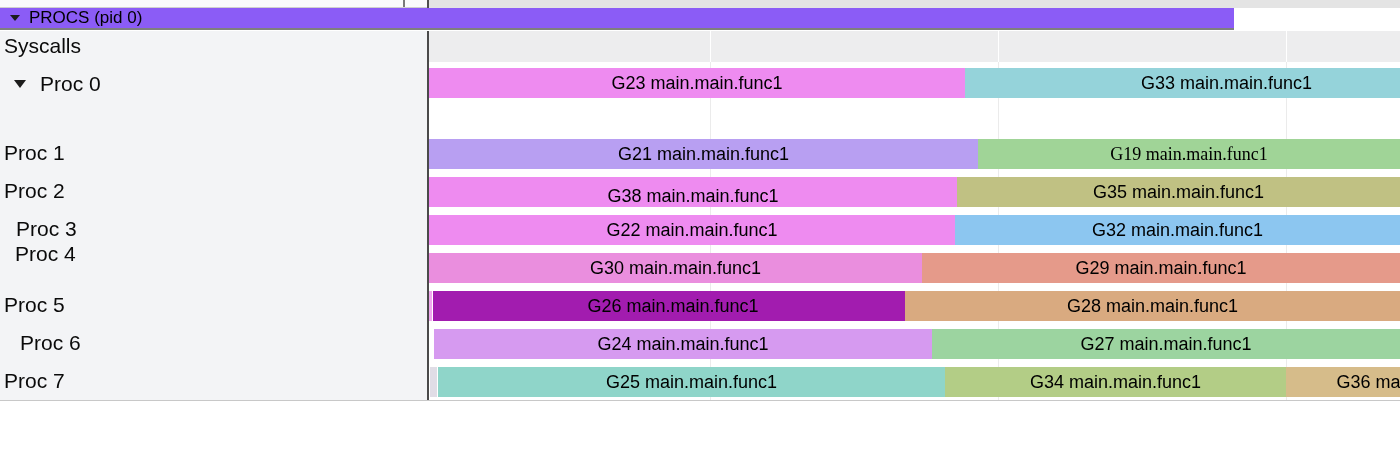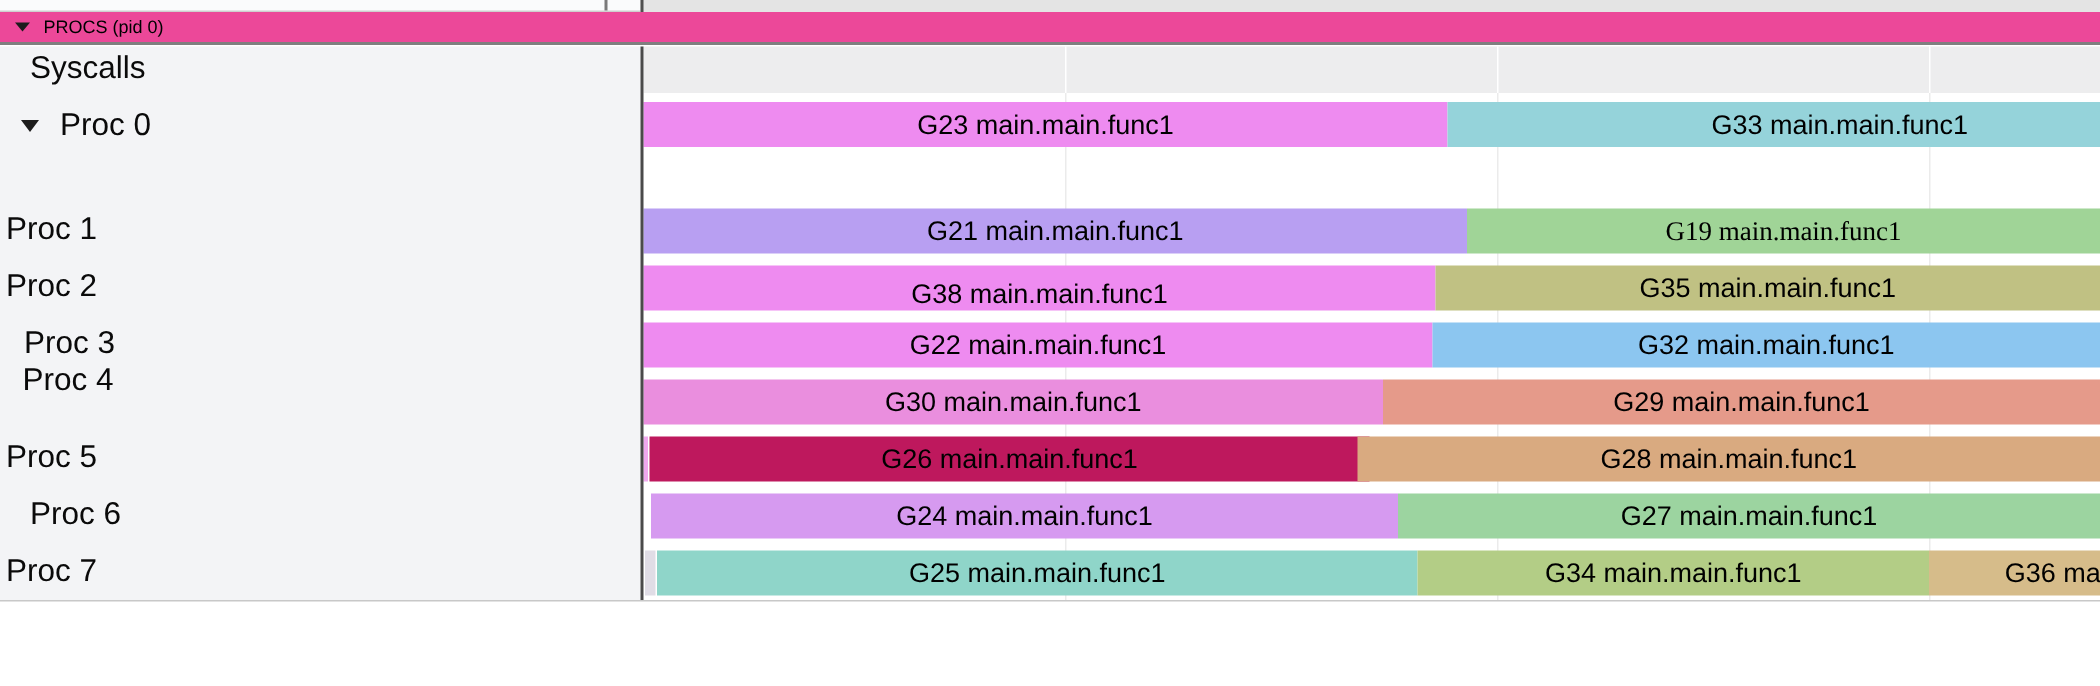--- a/index.html
+++ b/index.html
@@ -7,23 +7,23 @@
     position:relative;width:1400px;height:457px;overflow:hidden;
     font-family:"Liberation Sans",sans-serif;background:#ffffff;
   }
   
   .top-strip-left{position:absolute;left:0;top:0;width:427px;height:7px;background:#fafbfc;border-bottom:1px solid #cfcfcf;}
   .top-strip-right{position:absolute;left:427px;top:0;width:973px;height:8px;background:#e4e4e4;}
   .top-tick{position:absolute;left:403px;top:0;width:2px;height:7px;background:#7a7a7a;}
   .divider-top{position:absolute;left:427px;top:0;width:2px;height:8px;background:#4f4f4f;}
   
   .group-header{
-    position:absolute;left:0;top:8px;width:1400px;height:22px;background:#ec4899;
+    position:absolute;left:0;top:8px;width:1234px;height:22px;background:#8b5cf6;
     border-bottom:2px solid #7f7f7f;display:flex;align-items:center;padding-left:10px;box-sizing:border-box;
-    font-size:12px;color:#000;
+    font-size:17px;color:#000;
   }
   .tri-small{width:0;height:0;border-left:5px solid transparent;border-right:5px solid transparent;border-top:6px solid #1c1c1c;display:inline-block;}
   .group-title{margin-left:9px;}
   
   .sidebar-bg{position:absolute;left:0;top:31px;width:427px;height:369px;background:#f3f4f6;}
   .side-row{position:absolute;left:0;width:427px;height:30px;display:flex;align-items:center;font-size:21px;color:#0a0a0a;box-sizing:border-box;}
   .tri{width:0;height:0;border-left:6px solid transparent;border-right:6px solid transparent;border-top:8px solid #1c1c1c;display:inline-block;}
   .tri + span{margin-left:14px;}
   .divider-v{position:absolute;left:427px;top:31px;width:2px;height:369px;background:#4a4a4a;}
   .bottom-border{position:absolute;left:0;top:400px;width:1400px;height:1px;background:#c8c8c8;}
@@ -45,21 +45,21 @@
   <div class="top-tick"></div>
   <div class="divider-top"></div>
 
   <div class="group-header">
     <span class="tri-small"></span>
     <span class="group-title">PROCS (pid 0)</span>
   </div>
 
   <div class="sidebar-bg"></div>
   <div class="side-rows">
-      <div class="side-row" style="top: 31px; padding-left: 20px;">
+      <div class="side-row" style="top: 31px; padding-left: 4px;">
         <span>Syscalls</span>
       </div>
       <div class="side-row" style="top: 69px; padding-left: 14px;">
         <span class="tri"></span>
         <span>Proc 0</span>
       </div>
       <div class="side-row" style="top: 138px; padding-left: 4px;">
         <span>Proc 1</span>
       </div>
       <div class="side-row" style="top: 176px; padding-left: 4px;">
@@ -114,21 +114,21 @@
       <div class="slice" style="left: 955px; width: 445px; top: 215px; background: rgb(140, 198, 240);">
         <span>G32 main.main.func1</span>
       </div>
       <div class="slice" style="left: 429px; width: 493px; top: 253px; background: rgb(234, 142, 222);">
         <span>G30 main.main.func1</span>
       </div>
       <div class="slice" style="left: 922px; width: 478px; top: 253px; background: rgb(229, 154, 138);">
         <span>G29 main.main.func1</span>
       </div>
       <div class="slice" style="left: 429px; width: 3px; top: 291px; background: rgb(240, 168, 238);"></div>
-      <div class="slice" style="left: 433px; width: 480px; top: 291px; background: #be185d;">
+      <div class="slice" style="left: 433px; width: 480px; top: 291px; background: #a21caf;">
         <span>G26 main.main.func1</span>
       </div>
       <div class="slice" style="left: 905px; width: 495px; top: 291px; background: rgb(217, 170, 128);">
         <span>G28 main.main.func1</span>
       </div>
       <div class="slice" style="left: 434px; width: 498px; top: 329px; background: rgb(214, 154, 240);">
         <span>G24 main.main.func1</span>
       </div>
       <div class="slice" style="left: 932px; width: 468px; top: 329px; background: rgb(156, 212, 160);">
         <span>G27 main.main.func1</span>

